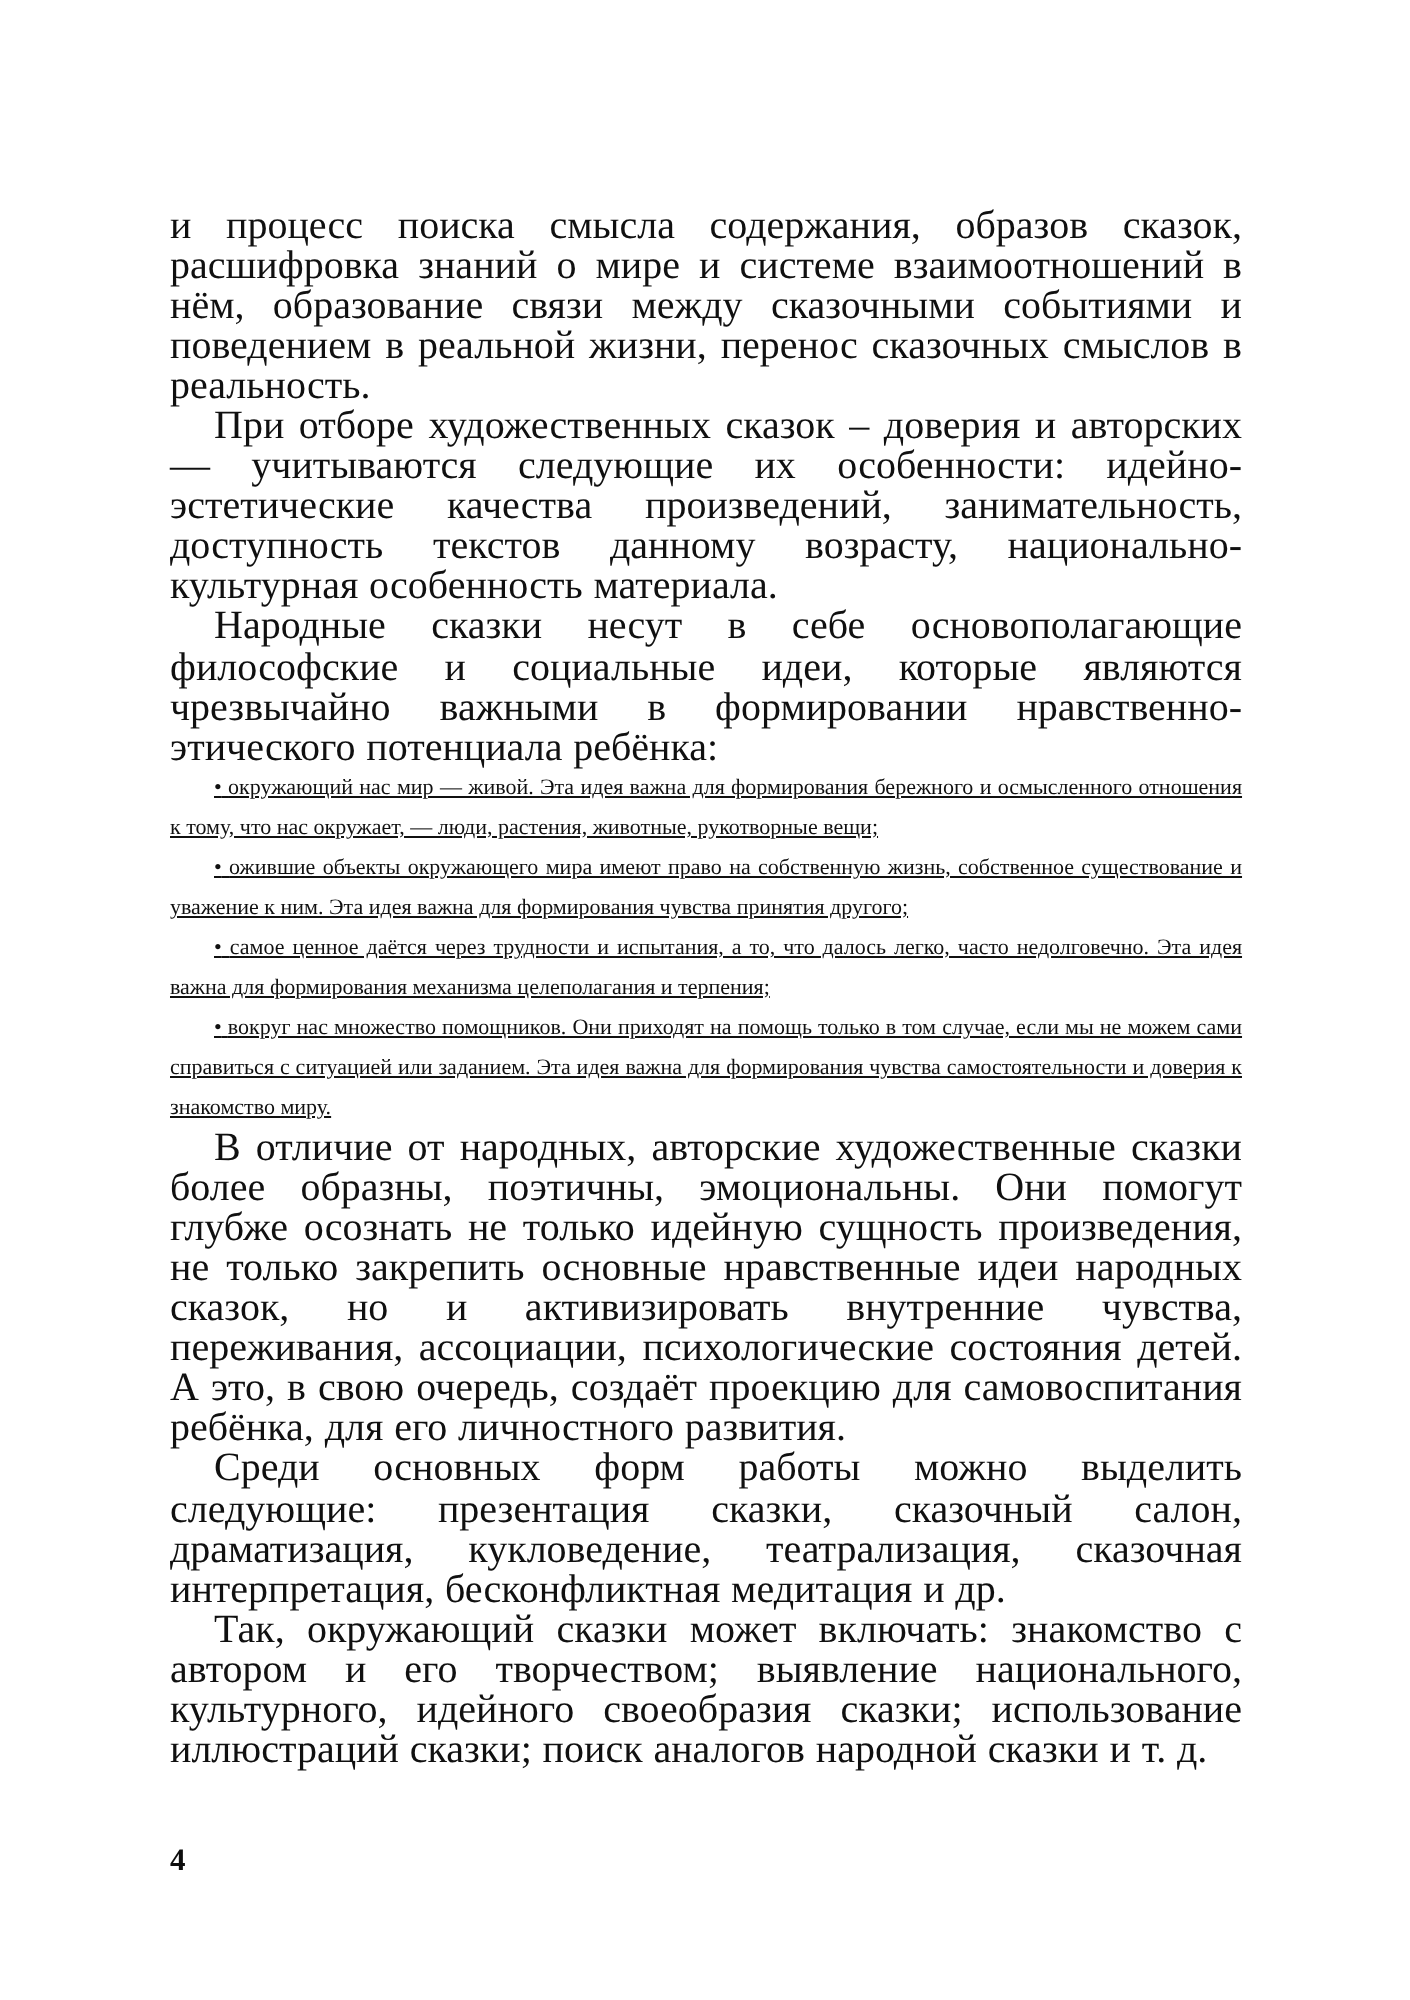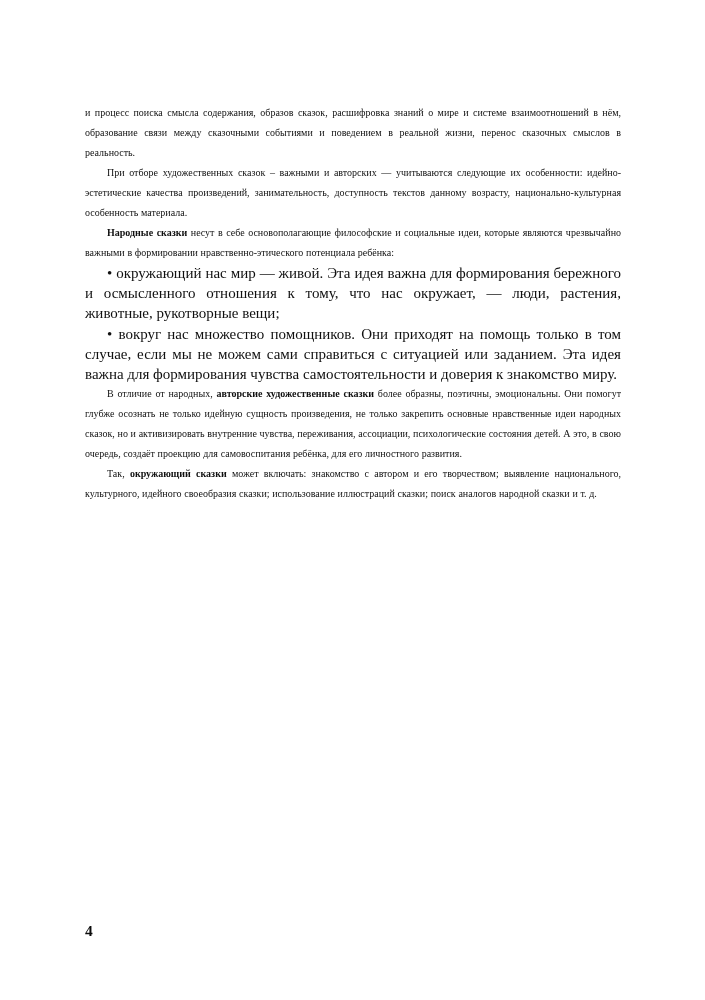--- a/index.html
+++ b/index.html
@@ -17,42 +17,43 @@
     color: #101010;
   }
   .text-block {
     position: absolute;
     left: 85px;
     top: 103px;
     width: 536px;
   }
   p.para {
     margin: 0;
-    font-size: 10px;
+    font-size: 20px;
     line-height: 20.05px;
     text-align: justify;
     text-justify: inter-word;
     text-indent: 22px;
     hyphens: manual;
     -webkit-hyphens: manual;
     word-spacing: 0.02em;
   }
   p.para.noindent {
     text-indent: 0;
   }
   p.bullet {
     margin: 0;
-    font-size: 15px;
+    font-size: 11px;
     line-height: 20.05px;
     text-align: justify;
     text-justify: inter-word;
     text-indent: 22px;
+    text-decoration: underline;
   }
   b, .bold {
-    font-weight: bold;
+    font-weight: normal;
   }
   .page-number {
     position: absolute;
     left: 85px;
     top: 921px;
     font-size: 15.5px;
     font-weight: bold;
     line-height: 20px;
     font-family: "Liberation Serif", "DejaVu Serif", serif;
     color: #0d0d0d;
@@ -60,34 +61,37 @@
 </style>
 </head>
 <body>
 
 <div class="page">
 
   <div class="text-block">
 
     <p class="para noindent">и процесс поиска смысла содержания, образов сказок, расшифровка знаний о мире и системе взаимоотношений в нём, образование связи между сказочными событиями и поведением в реальной жизни, перенос сказочных смыслов в реальность.</p>
 
-    <p class="para">При отборе художественных сказок – важными и авторских — учитываются следующие их особенности: идейно-эстетические качества произведений, занимательность, доступность текстов данному возрасту, национально-культурная особенность материала.</p>
+    <p class="para">При отборе художественных сказок – доверия и авторских — учитываются следующие их особенности: идейно-эстетические качества произведений, занимательность, доступность текстов данному возрасту, национально-культурная особенность материала.</p>
 
     <p class="para"><b>Народные сказки</b><span> несут в себе основополагающие философские и социальные идеи, которые являются чрезвычайно важными в формировании нравственно-этического потенциала ребёнка:</span></p>
 
     <p class="bullet"><span>•</span><span>&nbsp;</span><span>окружающий нас мир — живой. Эта идея важна для формирования бережного и осмысленного отношения к тому, что нас окружает, — люди, растения, животные, рукотворные вещи;</span></p>
 
+    <p class="bullet"><span>•</span><span>&nbsp;</span><span>ожившие объекты окружающего мира имеют право на собственную жизнь, собственное существование и уважение к ним. Эта идея важна для формирования чувства принятия другого;</span></p>
 
 
+    <p class="bullet"><span>•</span><span>&nbsp;</span><span>самое ценное даётся через трудности и испытания, а то, что далось легко, часто недолговечно. Эта идея важна для формирования механизма целеполагания и терпения;</span></p>
 
     <p class="bullet"><span>•</span><span>&nbsp;</span><span>вокруг нас множество помощников. Они приходят на помощь только в том случае, если мы не можем сами справиться с ситуацией или заданием. Эта идея важна для формирования чувства самостоятельности и доверия к знакомство миру.</span></p>
 
     <p class="para"><span>В отличие от народных, </span><b>авторские художественные сказки</b><span> более образны, поэтичны, эмоциональны. Они помогут глубже осознать не только идейную сущность произведения, не только закрепить основные нравственные идеи народных сказок, но и активизировать внутренние чувства, переживания, ассоциации, психологические состояния детей. А это, в свою очередь, создаёт проекцию для самовоспитания ребёнка, для его личностного развития.</span></p>
 
 
+    <p class="para"><span>Среди основных </span><b>форм работы</b><span> можно выделить следующие: презентация сказки, сказочный салон, драматизация, кукловедение, театрализация, сказочная интерпретация, бесконфликтная медитация и др.</span></p>
 
 
     <p class="para"><span>Так, </span><b>окружающий сказки</b><span> может включать: знакомство с автором и его творчеством; выявление национального, культурного, идейного своеобразия сказки; использование иллюстраций сказки; поиск аналогов народной сказки и т. д.</span></p>
 
   </div>
 
   <div class="page-number">4</div>
 
 </div>
 

